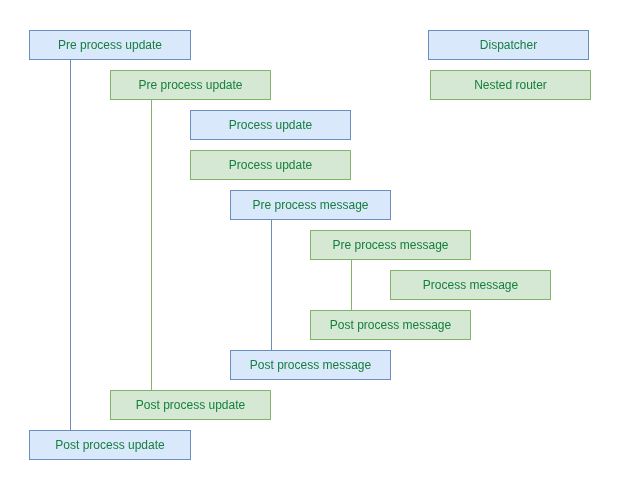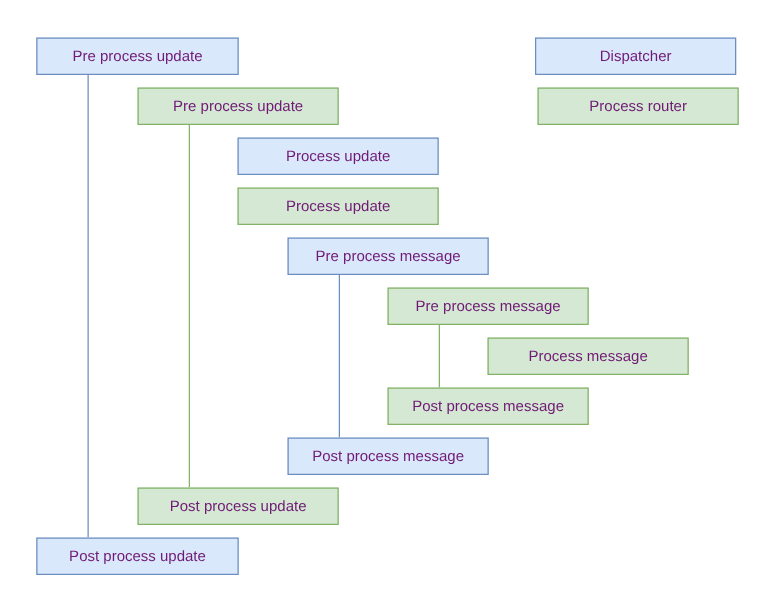--- a/index.html
+++ b/index.html
@@ -20,21 +20,21 @@
     background: #ffffff;
   }
   .node {
     position: absolute;
     box-sizing: border-box;
     display: flex;
     align-items: center;
     justify-content: center;
     font-size: 12px;
     line-height: 14px;
-    color: #701a75;
+    color: #15803d;
     text-align: center;
     border-width: 1px;
     border-style: solid;
     z-index: 2;
     white-space: nowrap;
   }
   .node.blue {
     background: #dae8fc;
     border-color: #6c8ebf;
   }
@@ -75,15 +75,15 @@
       <div class="node blue" style="left: 230px; top: 190px; width: 161px; height: 30px;">Pre process message</div>
       <div class="node green" style="left: 310px; top: 230px; width: 161px; height: 30px;">Pre process message</div>
       <div class="node green" style="left: 390px; top: 270px; width: 161px; height: 30px;">Process message</div>
       <div class="node green" style="left: 310px; top: 310px; width: 161px; height: 30px;">Post process message</div>
       <div class="node blue" style="left: 230px; top: 350px; width: 161px; height: 30px;">Post process message</div>
       <div class="node green" style="left: 110px; top: 390px; width: 161px; height: 30px;">Post process update</div>
       <div class="node blue" style="left: 29px; top: 430px; width: 162px; height: 30px;">Post process update</div>
     </div>
   <div id="legend-layer">
       <div class="node blue" style="left: 428px; top: 30px; width: 161px; height: 30px;">Dispatcher</div>
-      <div class="node green" style="left: 430px; top: 70px; width: 161px; height: 30px;">Process router</div>
+      <div class="node green" style="left: 430px; top: 70px; width: 161px; height: 30px;">Nested router</div>
     </div>
 </div>
 
 </body></html>

